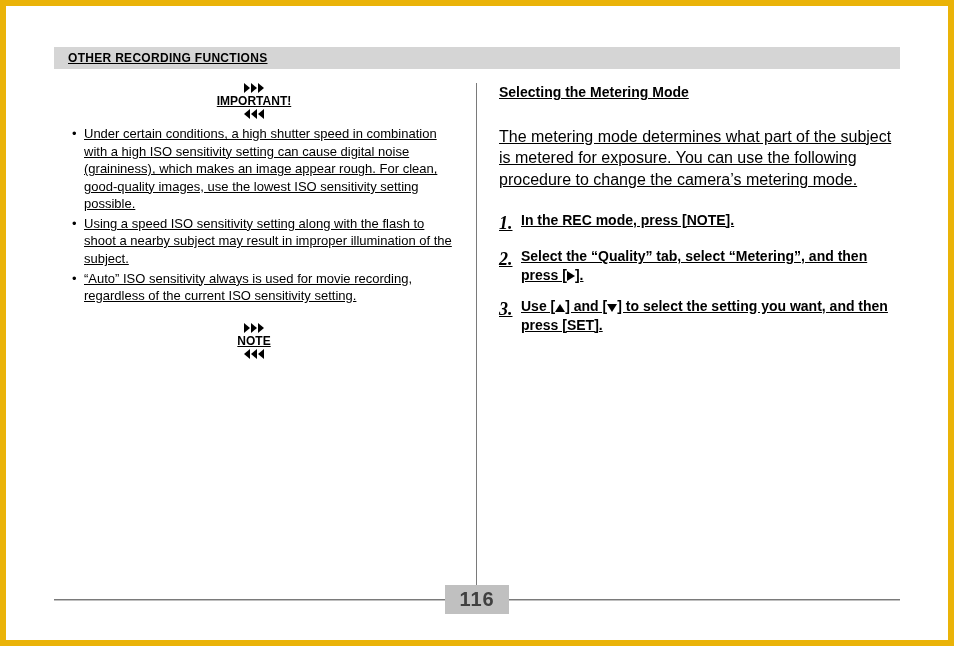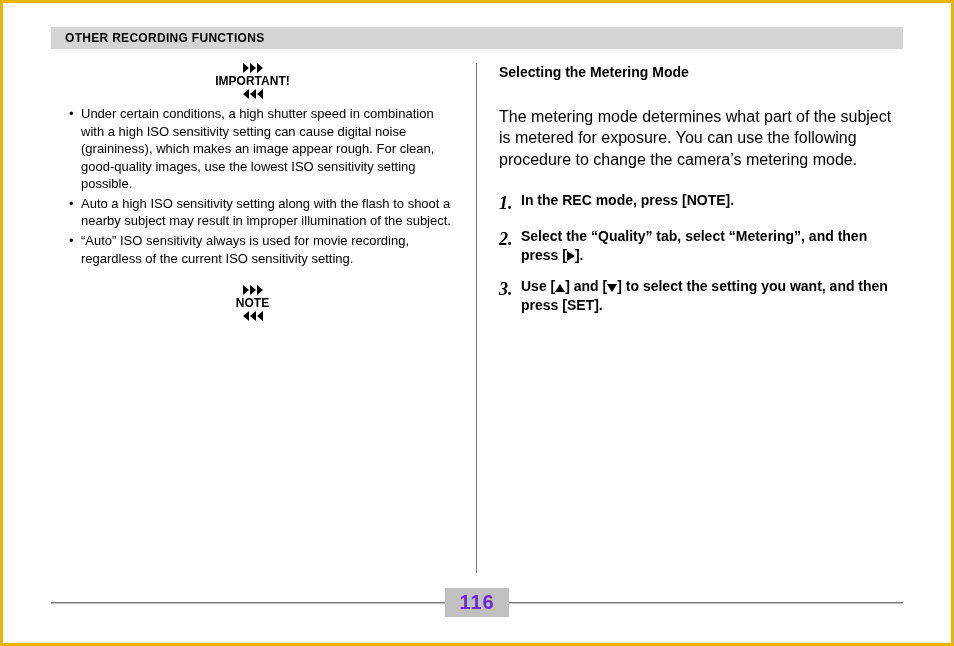--- a/index.html
+++ b/index.html
@@ -7,22 +7,23 @@
     padding: 0;
     background: #fff;
     font-family: Arial, Helvetica, sans-serif;
     color: #000;
   }
   .page {
     width: 954px;
     height: 646px;
     position: relative;
     box-sizing: border-box;
-    padding: 24px 48px 24px 48px;
-    border: 3px solid #eab308;
+    padding: 41px 48px 24px 48px;
+    border: 6px solid #eab308;
+    text-decoration: underline;
   }
   .header-bar {
     background: #d5d5d5;
     height: 22px;
     line-height: 22px;
     font-size: 12px;
     font-weight: bold;
     padding-left: 14px;
     margin-bottom: 14px;
     letter-spacing: 0.3px;
@@ -118,21 +119,21 @@
     align-items: center;
   }
   .hr {
     flex: 1;
     border-top: 1px solid #7a7a7a;
     border-bottom: 1px solid #c0c0c0;
     height: 0;
   }
   .page-num-box {
     background: #c0c0c0;
-    color: #6d28d9;
+    color: #404040;
     font-weight: bold;
     font-size: 20px;
     padding: 3px 14px;
     margin: 0 0px;
     letter-spacing: 1px;
   }
   .arrow {
     display:inline-block;
     width:0; height:0;
     vertical-align: -1px;
@@ -162,21 +163,21 @@
         <span class="tag-label">IMPORTANT!</span>
         <span class="tri-group">
           <span class="tri tri-left"></span>
             <span class="tri tri-left"></span>
             <span class="tri tri-left"></span>
         </span>
       </div>
 
       <ul class="bullets">
         <li>Under certain conditions, a high shutter speed in combination with a high ISO sensitivity setting can cause digital noise (graininess), which makes an image appear rough. For clean, good-quality images, use the lowest ISO sensitivity setting possible.</li>
-        <li>Auto a high ISO sensitivity setting along with the flash to shoot a nearby subject may result in improper illumination of the subject.</li>
+        <li>Using a speed ISO sensitivity setting along with the flash to shoot a nearby subject may result in improper illumination of the subject.</li>
         <li>“Auto” ISO sensitivity always is used for movie recording, regardless of the current ISO sensitivity setting.</li>
       </ul>
 
       <div class="tag-row">
         <span class="tri-group">
           <span class="tri tri-right"></span>
             <span class="tri tri-right"></span>
             <span class="tri tri-right"></span>
         </span>
         <span class="tag-label">NOTE</span>

